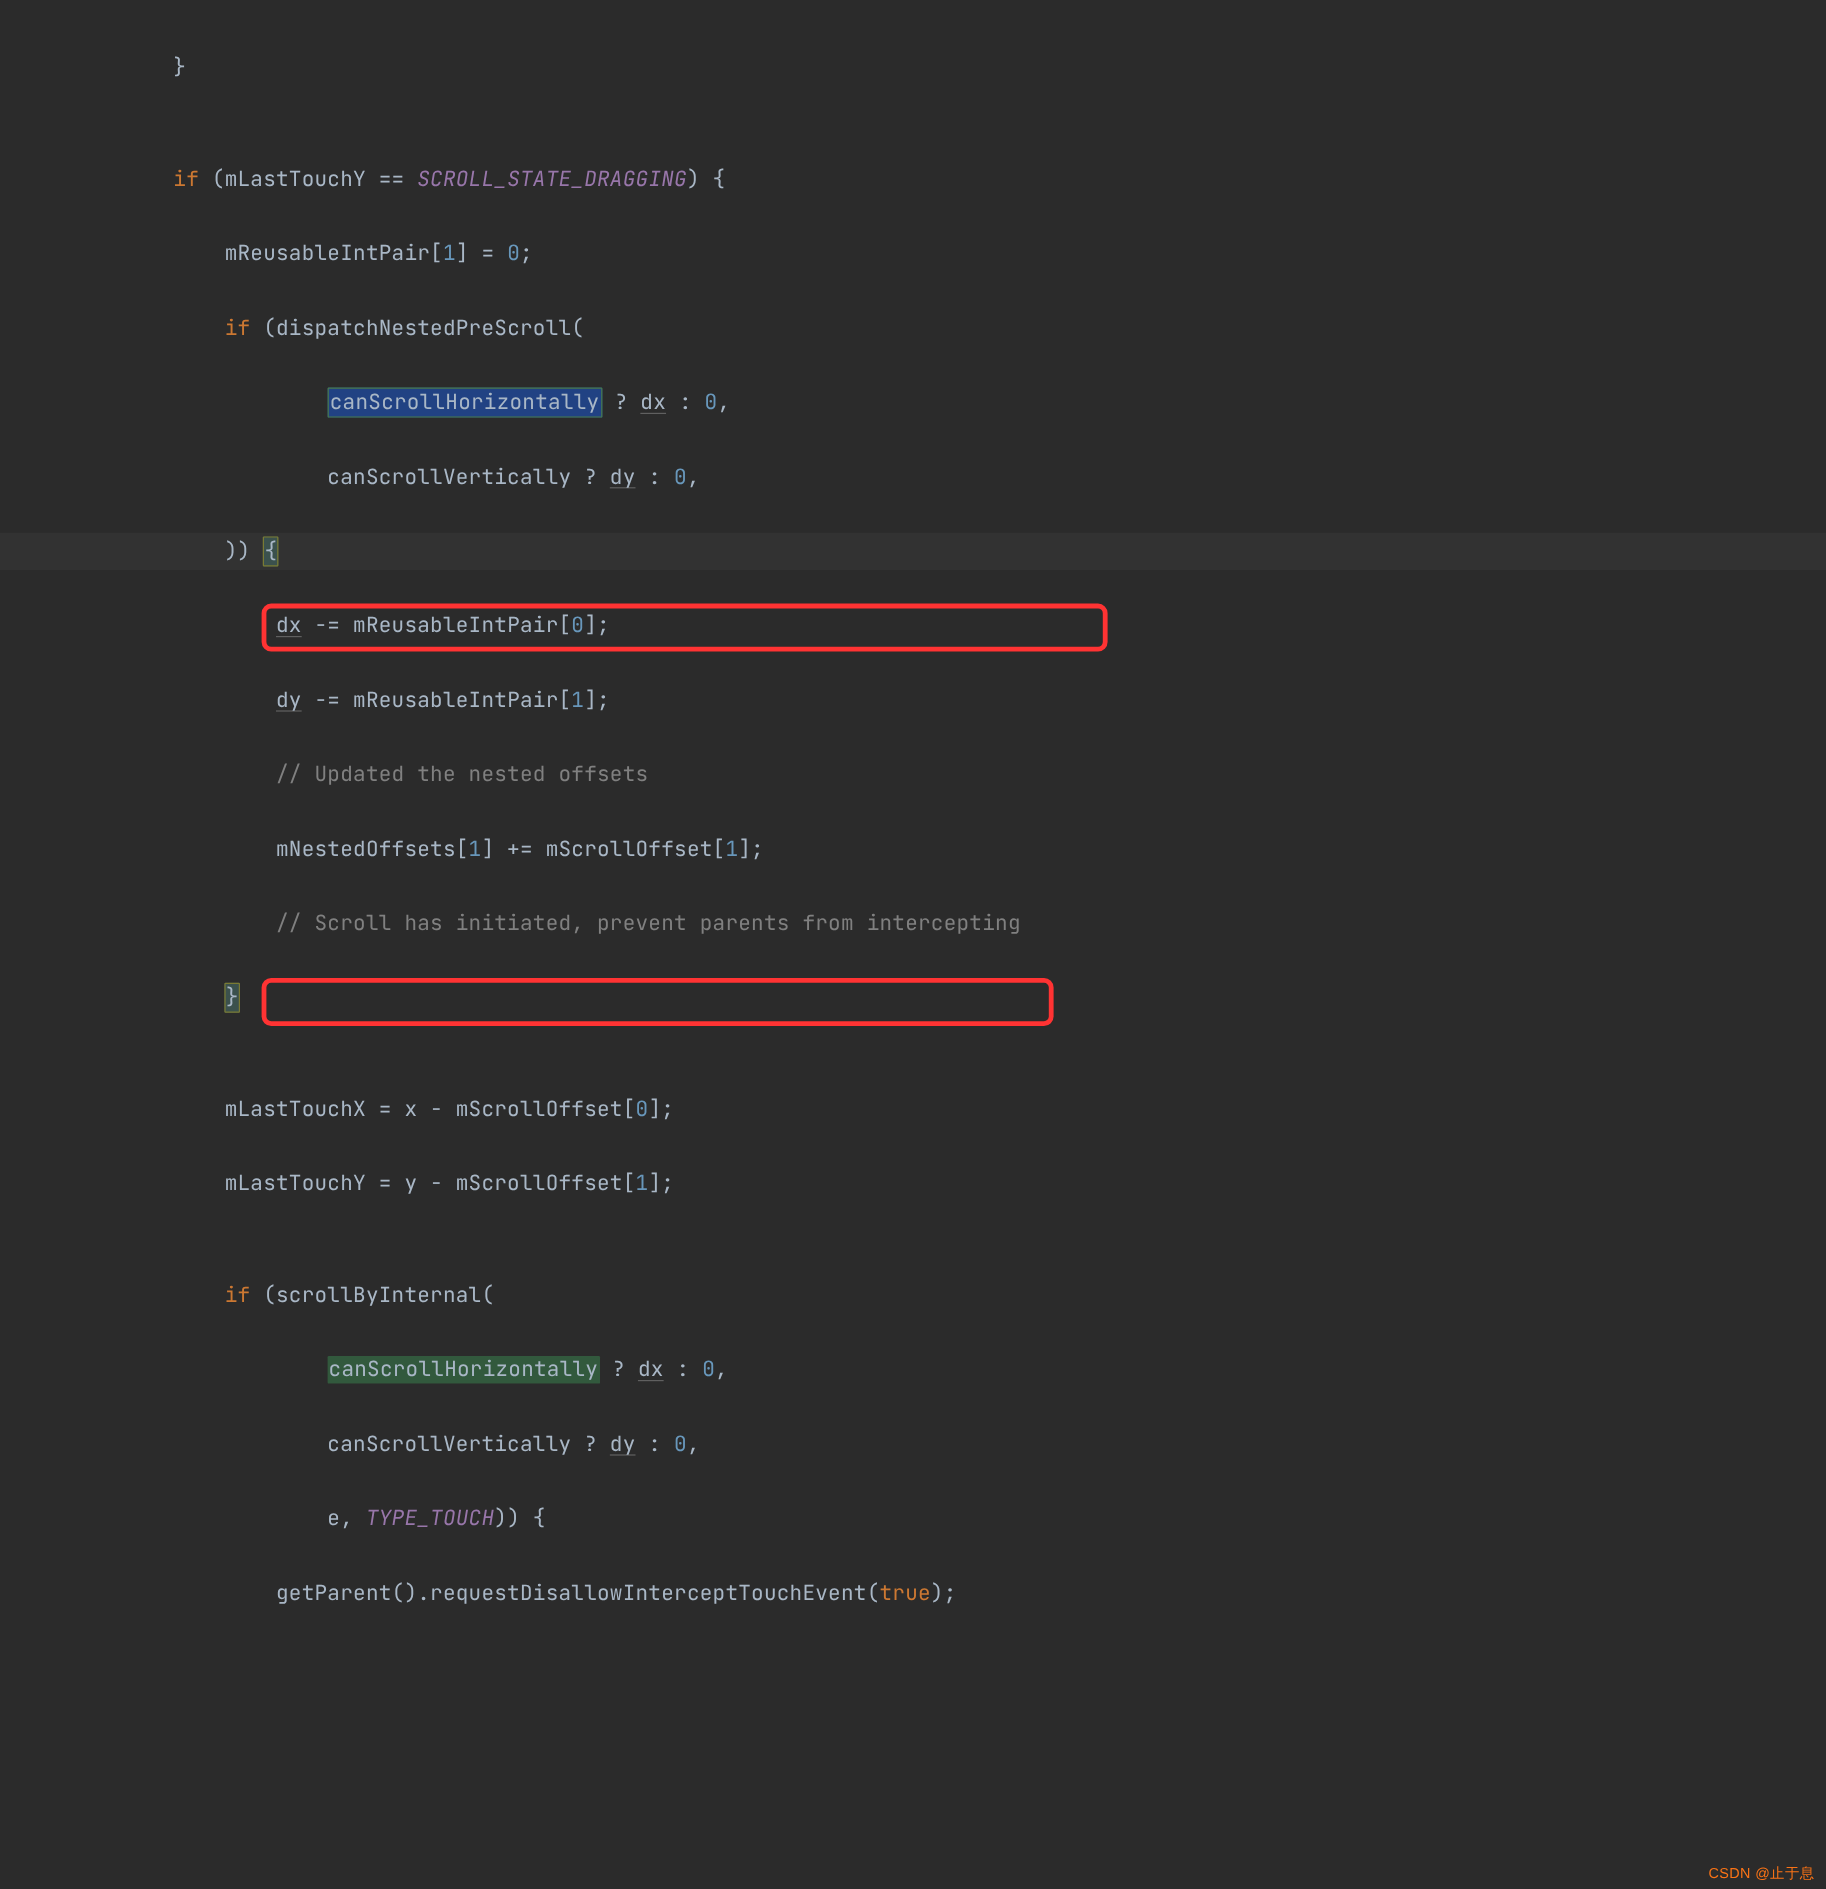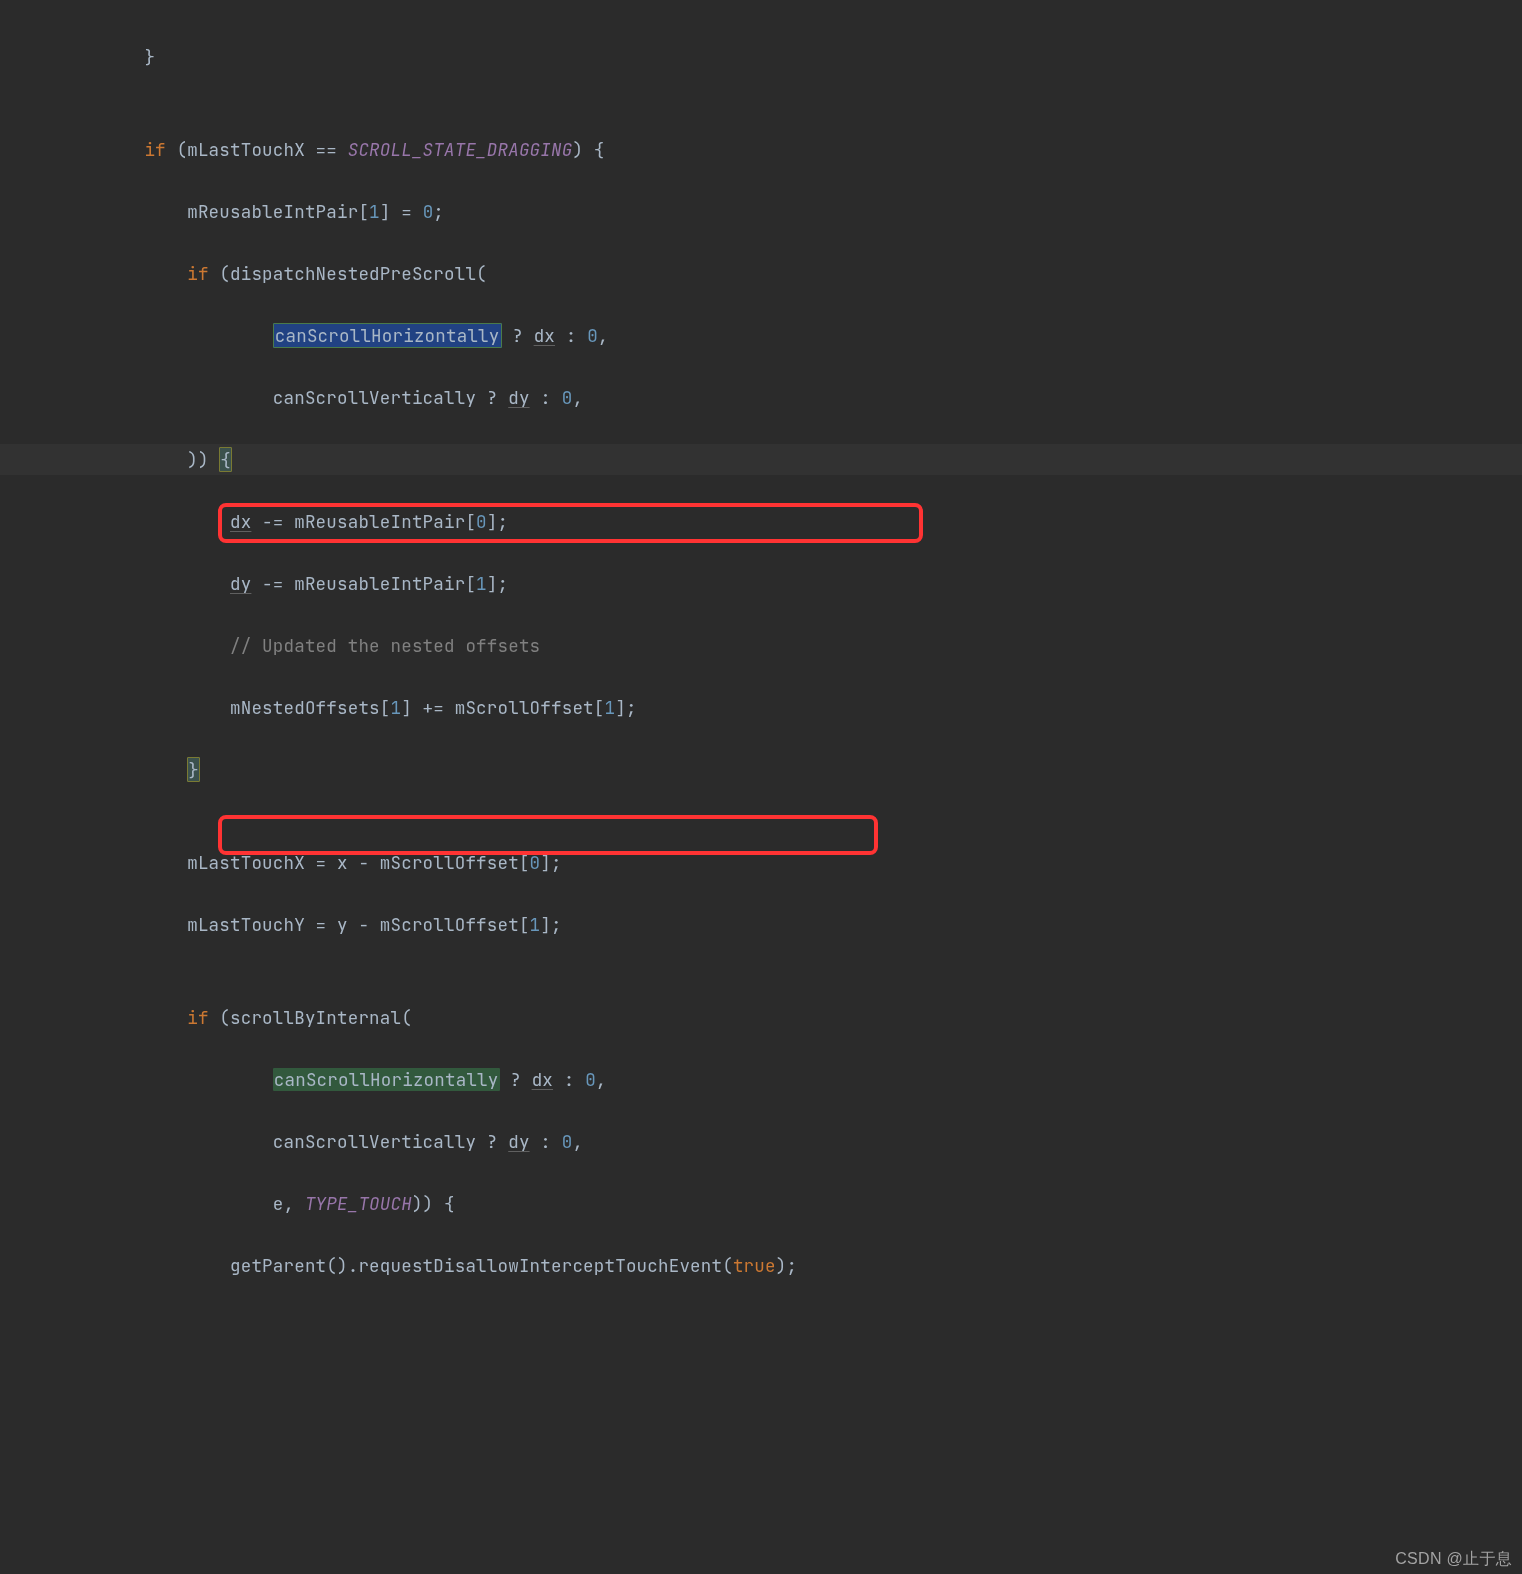--- a/index.html
+++ b/index.html
@@ -53,42 +53,43 @@
     .redbox {
       position: absolute;
       border: 4px solid #ff3333;
       border-radius: 8px;
       pointer-events: none;
     }
     .watermark {
       position: absolute;
       bottom: 4px;
       right: 10px;
-      color: #a3a3a3;
-      font-size: 16px;
+      color: #f97316;
+      font-size: 12px;
       font-family: Arial, sans-serif;
       letter-spacing: 0.3px;
     }
   </style>
 </head>
 <body>
 
 <div class="editor">
 <div class="line"><span>            }</span></div>
 <div class="line"><span></span></div>
-<div class="line"><span>            </span><span class="kw">if</span><span> (mLastTouchX == </span><span class="ital">SCROLL_STATE_DRAGGING</span><span>) {</span></div>
+<div class="line"><span>            </span><span class="kw">if</span><span> (mLastTouchY == </span><span class="ital">SCROLL_STATE_DRAGGING</span><span>) {</span></div>
 <div class="line"><span>                mReusableIntPair[</span><span class="num">1</span><span>] = </span><span class="num">0</span><span>;</span></div>
 <div class="line"><span>                </span><span class="kw">if</span><span> (dispatchNestedPreScroll(</span></div>
 <div class="line"><span>                        </span><span class="sel">canScrollHorizontally</span><span> ? </span><span class="ul">dx</span><span> : </span><span class="num">0</span><span>,</span></div>
 <div class="line"><span>                        canScrollVertically ? </span><span class="ul">dy</span><span> : </span><span class="num">0</span><span>,</span></div>
 <div class="line hl"><span>                )) </span><span class="brace-m">{</span></div>
 <div class="line"><span>                    </span><span class="ul">dx</span><span> -= mReusableIntPair[</span><span class="num">0</span><span>];</span></div>
 <div class="line"><span>                    </span><span class="ul">dy</span><span> -= mReusableIntPair[</span><span class="num">1</span><span>];</span></div>
 <div class="line"><span class="com">                    // Updated the nested offsets</span></div>
 <div class="line"><span>                    mNestedOffsets[</span><span class="num">1</span><span>] += mScrollOffset[</span><span class="num">1</span><span>];</span></div>
+<div class="line"><span class="com">                    // Scroll has initiated, prevent parents from intercepting</span></div>
 <div class="line"><span>                </span><span class="brace-m">}</span></div>
 <div class="line"><span></span></div>
 <div class="line"><span>                mLastTouchX = x - mScrollOffset[</span><span class="num">0</span><span>];</span></div>
 <div class="line"><span>                mLastTouchY = y - mScrollOffset[</span><span class="num">1</span><span>];</span></div>
 <div class="line"><span></span></div>
 <div class="line"><span>                </span><span class="kw">if</span><span> (scrollByInternal(</span></div>
 <div class="line"><span>                        </span><span class="sel-match">canScrollHorizontally</span><span> ? </span><span class="ul">dx</span><span> : </span><span class="num">0</span><span>,</span></div>
 <div class="line"><span>                        canScrollVertically ? </span><span class="ul">dy</span><span> : </span><span class="num">0</span><span>,</span></div>
 <div class="line"><span>                        e, </span><span class="ital">TYPE_TOUCH</span><span>)) {</span></div>
 <div class="line"><span>                    getParent().requestDisallowInterceptTouchEvent(</span><span class="kw">true</span><span>);</span></div>

